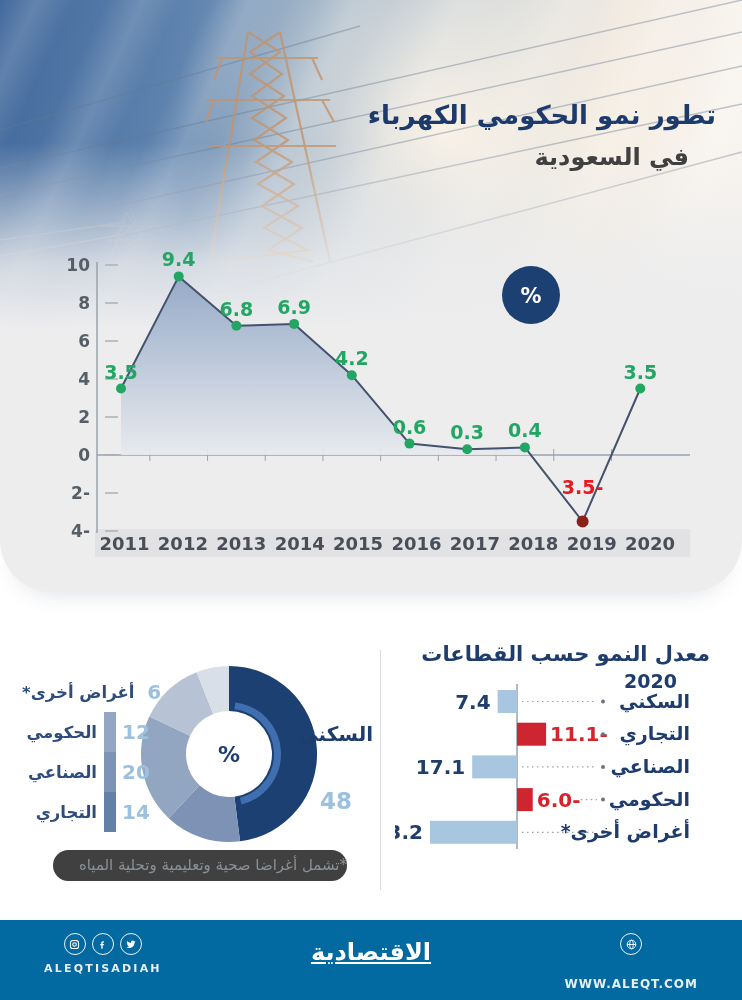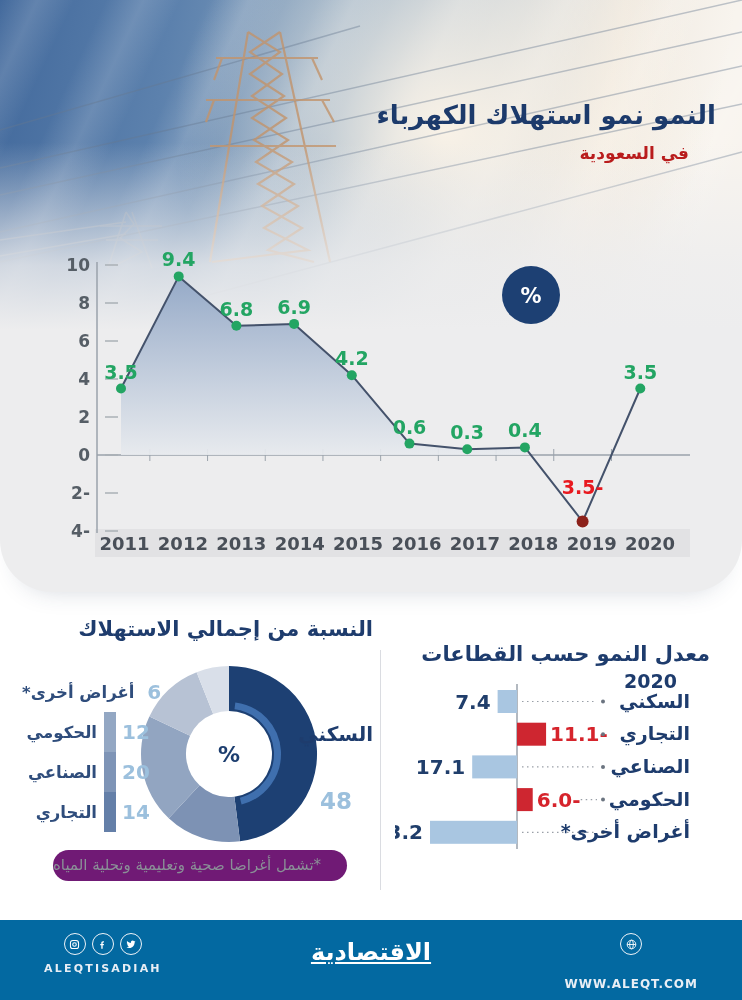--- a/index.html
+++ b/index.html
@@ -13,38 +13,38 @@
     background:
       radial-gradient(circle at 60% 38%, rgba(255,246,233,.92) 0%, rgba(255,246,233,0) 55%),
       repeating-linear-gradient(115deg, rgba(255,255,255,0) 0px, rgba(255,255,255,.15) 34px, rgba(255,255,255,0) 68px, rgba(255,255,255,0) 96px),
       linear-gradient(100deg, #42699c 0%, #5c81ad 22%, #8aa6c1 45%, #c3cdd5 62%, #efe9e0 78%, #f8f4ee 92%);
   }
   .towers { position:absolute; left:0; top:0; width:742px; height:340px; }
   .fade { position:absolute; left:0; top:0; width:742px; height:340px;
     background:linear-gradient(to bottom, rgba(237,237,238,0) 42%, rgba(237,237,238,.82) 78%, #ededee 97%); }
   .title-block { position:absolute; top:100px; right:26px; text-align:right; z-index:6; }
   .main-title { font-size:26px; font-weight:bold; color:#1c3a6b; white-space:nowrap; direction:rtl; }
-  .sub-title  { margin-top:13px; margin-right:27px; font-size:17px; font-weight:bold; color:#b91c1c; white-space:nowrap; direction:rtl; }
+  .sub-title  { margin-top:13px; margin-right:27px; font-size:24px; font-weight:bold; color:#404040; white-space:nowrap; direction:rtl; }
   .line-svg { position:absolute; left:0; top:250px; width:742px; height:342px; z-index:5; }
 
   
   .divider { position:absolute; left:380px; top:650px; width:1px; height:240px; background:#dadce1; }
 
   .donut-title { position:absolute; right:369px; top:617px; font-size:21px; font-weight:bold; color:#1e3c6d;
                  white-space:nowrap; direction:rtl; }
   .donut-svg { position:absolute; left:140px; top:665px; width:178px; height:178px; }
   .donut-highlight-label { position:absolute; right:369px; top:722px; font-size:20px; font-weight:bold; color:#1e3c6d; direction:rtl; white-space:nowrap; }
   .donut-highlight-value { position:absolute; right:390px; top:749px; font-size:23px; font-weight:bold; color:#9cc0dd;margin-top:39px; }
   .donut-legend { position:absolute; left:20px; top:672px; width:132px; }
   .legend-row { display:flex; align-items:center; height:40px; }
   .legend-label { flex:1; text-align:right; font-size:16.5px; font-weight:600; color:#2f4d7c; direction:rtl; white-space:nowrap; padding-left:2px; }
   .legend-swatch { width:12px; height:40px; margin-left:7px; }
   .legend-value { width:36px; padding-left:6px; font-size:20px; font-weight:bold; color:#9cc0dd; text-align:left; }
   .footnote { position:absolute; left:53px; top:850px; width:294px; height:31px; line-height:31px;
-              background:#701a75; border-radius:16px; text-align:left; font-size:15px; color:#8a9097;
+              background:#404040; border-radius:16px; text-align:right; font-size:15px; color:#8a9097;
               direction:rtl; white-space:nowrap; }
 
   .bar-title-block { position:absolute; right:32px; top:615px; text-align:right;margin-top:27px; }
   .bar-title { font-size:21px; font-weight:bold; color:#1e3c6d; white-space:nowrap; direction:rtl; }
   .bar-year  { font-size:19px; font-weight:bold; color:#1e3c6d; margin-top:4px; margin-right:33px; }
   .bar-svg { position:absolute; left:395px; top:678px; width:315px; height:175px; }
   .bar-cat { position:absolute; right:52px; height:24px; font-size:19px; font-weight:600; color:#1e3c6d;
              direction:rtl; white-space:nowrap; }
 
   
@@ -96,21 +96,21 @@
         <path d="M132,212 L152,268"></path>
         <path d="M126,212 L134,224 L120,238 L142,252 L114,266"></path>
         <line x1="100" y1="226" x2="162" y2="226"></line>
         <line x1="106" y1="240" x2="158" y2="240"></line>
         <line x1="0" y1="240" x2="126" y2="222"></line>
         <line x1="0" y1="256" x2="126" y2="234"></line>
       </g>
     </svg>
     <div class="fade"></div>
     <div class="title-block">
-      <div class="main-title">النمو نمو استهلاك الكهرباء</div>
+      <div class="main-title">تطور نمو الحكومي الكهرباء</div>
       <div class="sub-title">في السعودية</div>
     </div>
     <svg id="line-svg" class="line-svg" viewBox="0 250 742 342">
         <defs>
           <linearGradient id="areaGrad" gradientUnits="userSpaceOnUse" x1="0" y1="276" x2="0" y2="455">
             <stop offset="0%" stop-color="#8fa5c5" stop-opacity="0.92"></stop>
             <stop offset="100%" stop-color="#e7eaee" stop-opacity="0.92"></stop>
           </linearGradient>
         </defs>
         <rect x="95" y="529" width="595" height="28" fill="#e2e2e4"></rect>
@@ -173,21 +173,20 @@
         <text x="582.6" y="493.5" fill="#e8191f" font-size="19" text-anchor="middle" font-weight="bold" font-family="&quot;DejaVu Sans&quot;,sans-serif">3.5-</text>
         <circle cx="640.3000000000001" cy="388.5" r="5" fill="#23a563"></circle>
         <text x="640.3000000000001" y="378.5" fill="#23a563" font-size="19" text-anchor="middle" font-weight="bold" font-family="&quot;DejaVu Sans&quot;,sans-serif">3.5</text>
         <circle cx="531" cy="295" r="29" fill="#1d4073"></circle>
         <text x="531" y="303" fill="#ffffff" font-size="21" text-anchor="middle" font-weight="bold" font-family="&quot;DejaVu Sans&quot;,sans-serif">%</text>
       </svg>
   </section>
 
   <div class="divider"></div>
 
-  <div class="donut-title">النسبة من إجمالي الاستهلاك</div>
   <svg id="donut-svg" class="donut-svg" viewBox="-89 -89 178 178">
       <path d="M 0.00 -88.00 A 88 88 0 0 1 11.03 87.31 L 5.39 42.66 A 43 43 0 0 0 0.00 -43.00 Z" fill="#1d4073"></path>
       <path d="M 11.03 87.31 A 88 88 0 0 1 -60.24 64.15 L -29.44 31.35 A 43 43 0 0 0 5.39 42.66 Z" fill="#7d92b4"></path>
       <path d="M -60.24 64.15 A 88 88 0 0 1 -79.62 -37.47 L -38.91 -18.31 A 43 43 0 0 0 -29.44 31.35 Z" fill="#92a5c1"></path>
       <path d="M -79.62 -37.47 A 88 88 0 0 1 -32.39 -81.82 L -15.83 -39.98 A 43 43 0 0 0 -38.91 -18.31 Z" fill="#b7c2d4"></path>
       <path d="M -32.39 -81.82 A 88 88 0 0 1 -0.00 -88.00 L -0.00 -43.00 A 43 43 0 0 0 -15.83 -39.98 Z" fill="#d9dfe9"></path>
       <path d="M 5.91 -48.14 A 48.5 48.5 0 0 1 11.73 47.06" fill="none" stroke="#3f6fae" stroke-width="7"></path>
       <text x="0" y="8" fill="#1d3e6f" font-size="22" text-anchor="middle" font-weight="bold" font-family="&quot;DejaVu Sans&quot;,sans-serif">%</text>
     </svg>
   <div class="donut-highlight-label">السكني</div>

